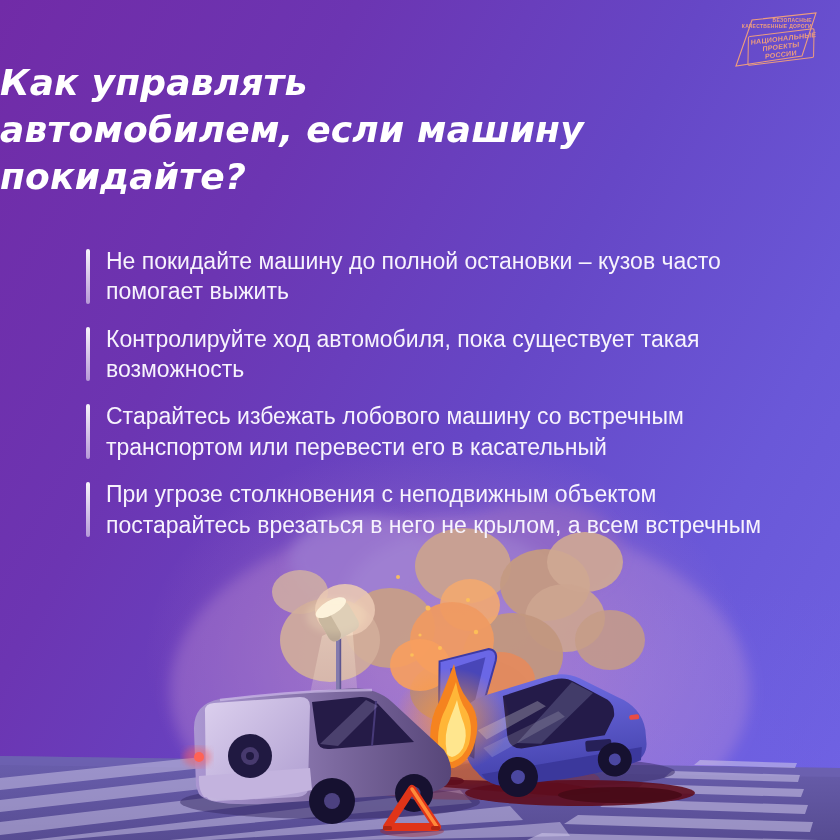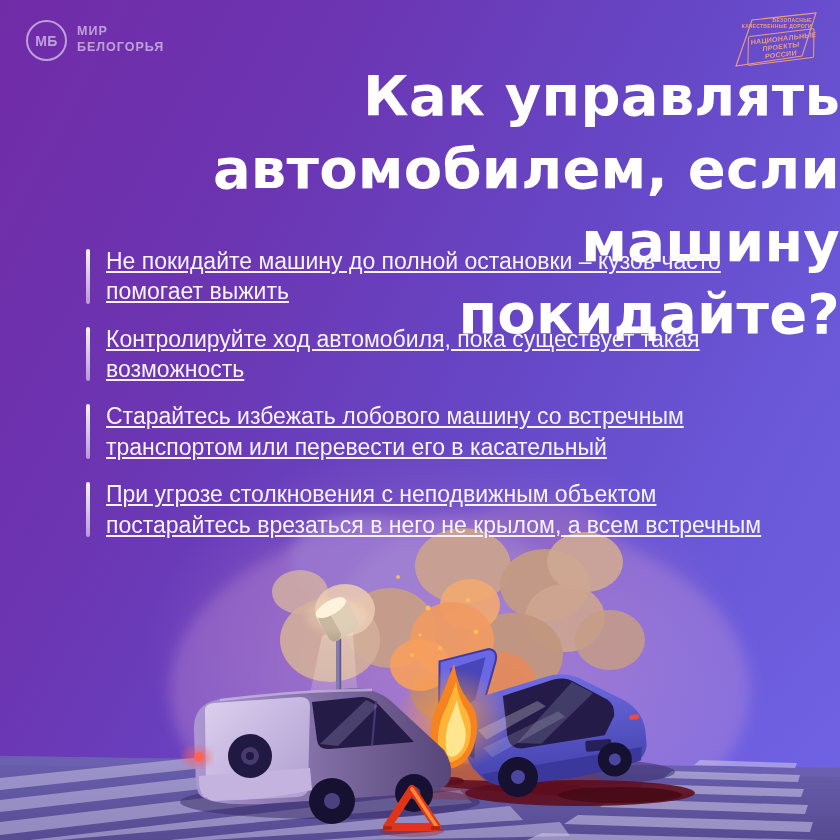--- a/index.html
+++ b/index.html
@@ -17,26 +17,26 @@
     display:flex;align-items:center;justify-content:center;font-weight:bold;font-size:14px;letter-spacing:.5px;}
   .mb-text{margin-left:10px;padding-top:4px;font-weight:bold;font-size:12.5px;line-height:1.25;letter-spacing:1px;}
   .np-logo{position:absolute;top:10px;right:20px;width:90px;height:62px;color:#ED9D7D;}
   .np-flag{position:absolute;inset:0;}
   .np-tag{position:absolute;right:8px;font-weight:bold;text-align:right;letter-spacing:.3px;font-size:5px;line-height:1.1;}
   .np-tag1{top:8px;} .np-tag2{top:14px;}
   .np-badge{position:absolute;top:22px;right:6px;width:60px;border:1px solid currentColor;border-radius:2px;
     padding:2px 2px;transform:skewX(-8deg) rotate(-7deg);text-align:center;font-weight:bold;
     font-size:7px;line-height:1.15;letter-spacing:.2px;}
   
-  .title{position:absolute;top:60px;left:0;right:0;text-align:right;color:#fff;
+  .title{position:absolute;top:60px;left:0;right:0;text-align:left;color:#fff;
     font-family:"DejaVu Sans","Liberation Sans",sans-serif;font-weight:bold;
-    font-size:56px;line-height:1.3;letter-spacing:.2px;}
+    font-size:36px;line-height:1.3;letter-spacing:.2px;font-style:italic;}
   
   .tips{position:absolute;top:246px;left:86px;width:676px;color:#F7F3FD;}
-  .tip{display:flex;gap:16px;margin-bottom:17px;text-decoration:underline;}
+  .tip{display:flex;gap:16px;margin-bottom:17px;}
   .tip-bar{flex:0 0 4px;width:4px;border-radius:3px;margin:3px 0;
     background:linear-gradient(rgba(255,255,255,.95),rgba(255,255,255,.5));}
   .tip-text{font-size:23px;line-height:1.32;}
   
   .scene{position:absolute;inset:0;pointer-events:none;}
 </style>
 </head>
 <body>
 
 <div class="stage">
@@ -211,29 +211,20 @@
 
     <g>
       <ellipse cx="412" cy="831" rx="32" ry="6" fill="rgba(170,30,25,0.35)"></ellipse>
       <path d="M412,789 L437,827 L387,827 Z" fill="none" stroke="#E03418" stroke-width="8" stroke-linejoin="round"></path>
       <path d="M412,789 L437,827" fill="none" stroke="#FF8A3A" stroke-width="3.5" stroke-linecap="round"></path>
       <rect x="383" y="826" width="9" height="4" rx="1.5" fill="#B02612"></rect>
       <rect x="431" y="826" width="9" height="4" rx="1.5" fill="#B02612"></rect>
     </g>
   </svg>
 
-  <div class="mb-logo">
-    <div class="mb-circle">
-      <span>МБ</span>
-    </div>
-    <div class="mb-text">
-      <div>МИР</div>
-      <div>БЕЛОГОРЬЯ</div>
-    </div>
-  </div>
 
   <div class="np-logo">
     <svg class="np-flag" viewBox="0 0 90 62" aria-hidden="true">
       <path d="M6,56 L22,10 L86,3 L72,46 Z" fill="none" stroke="currentColor" stroke-width="1.1"></path>
     </svg>
     <div class="np-tag np-tag1">БЕЗОПАСНЫЕ</div>
     <div class="np-tag np-tag2">КАЧЕСТВЕННЫЕ ДОРОГИ</div>
     <div class="np-badge">
       <div>НАЦИОНАЛЬНЫЕ</div>
       <div>ПРОЕКТЫ</div>

